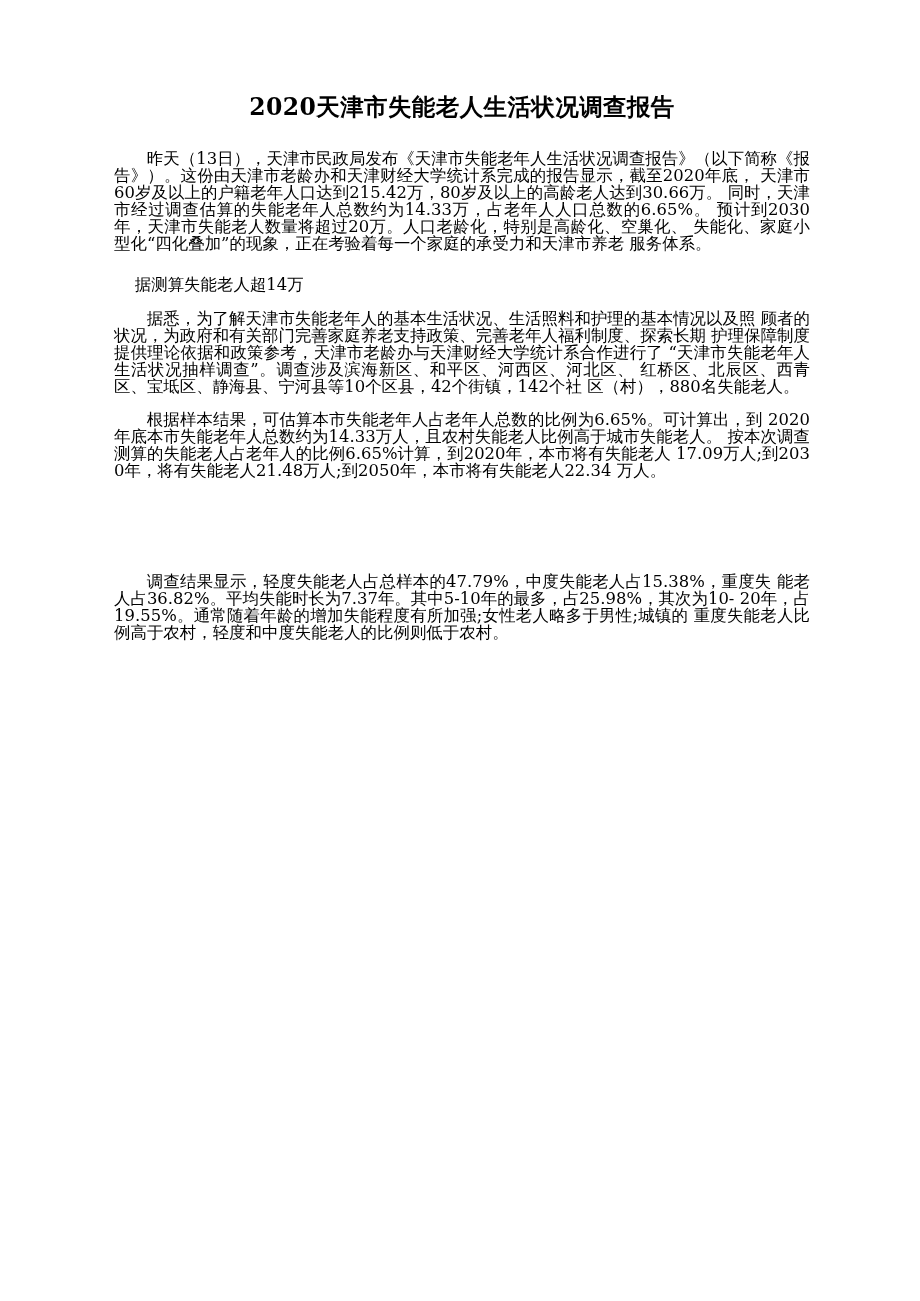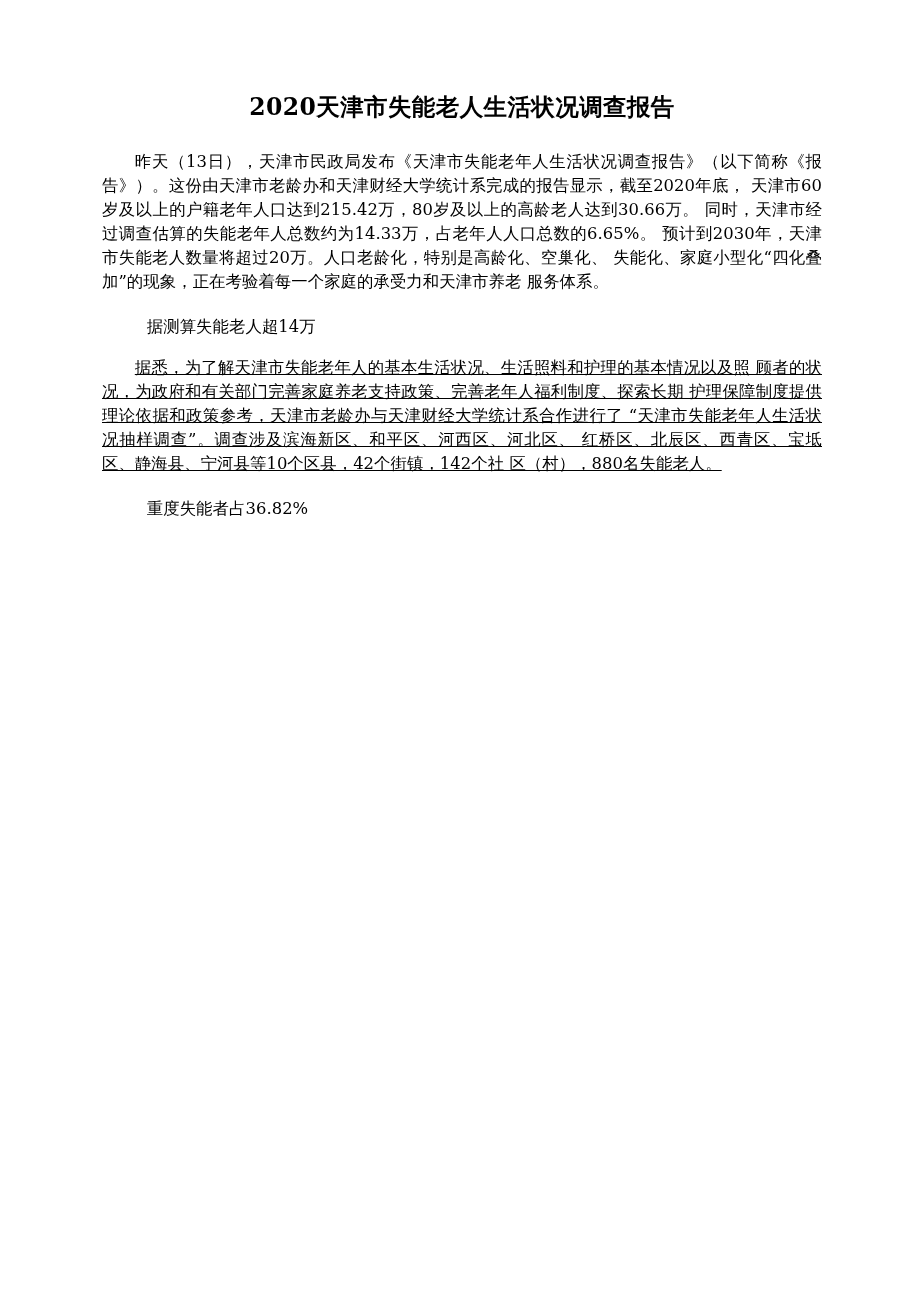--- a/index.html
+++ b/index.html
@@ -34,62 +34,62 @@
     font-weight: bold;
     text-align: center;
     letter-spacing: 0.4px;
     margin: 0;
     padding-top: 92px;
     line-height: 1.35;
     font-family: "DejaVu Serif", "Liberation Serif", serif;
   }
   .para {
     font-size: 16.4px;
-    line-height: 24px;
-    margin: 4px;
+    line-height: 17px;
+    margin: 16px;
     padding: 0;
     text-align: justify;
     text-justify: inter-ideograph;
     text-indent: 2em;
     letter-spacing: 0.05px;
     word-break: break-all;
   }
   .para.first-after-title {
     margin-top: 26px;
   }
   .para + .para {
     margin-top: 10px;
   }
   .subhead {
     font-size: 16.4px;
     line-height: 27.2px;
-    margin: 16px;
+    margin: 4px;
     padding: 0;
     text-indent: 2em;
     font-weight: normal;
     letter-spacing: 0.05px;
   }
   .subhead {
     margin-top: 19px;
   }
   .subhead + .para {
     margin-top: 12px;
-    text-decoration: underline;
   }
   .gap-block {
     height: 62px;
   }
 </style>
 </head>
 <body>
 
 <div class="page">
   <div class="content">
     <h1 class="doc-title">2020天津市失能老人生活状况调查报告</h1>
     <div id="body-blocks">
         <p class="para first-after-title">昨天（13日），天津市民政局发布《天津市失能老年人生活状况调查报告》（以下简称《报告》）。这份由天津市老龄办和天津财经大学统计系完成的报告显示，截至2020年底， 天津市60岁及以上的户籍老年人口达到215.42万，80岁及以上的高龄老人达到30.66万。 同时，天津市经过调查估算的失能老年人总数约为14.33万，占老年人人口总数的6.65%。 预计到2030年，天津市失能老人数量将超过20万。人口老龄化，特别是高龄化、空巢化、 失能化、家庭小型化“四化叠加”的现象，正在考验着每一个家庭的承受力和天津市养老 服务体系。</p>
         <p class="subhead">据测算失能老人超14万</p>
         <p class="para">据悉，为了解天津市失能老年人的基本生活状况、生活照料和护理的基本情况以及照 顾者的状况，为政府和有关部门完善家庭养老支持政策、完善老年人福利制度、探索长期 护理保障制度提供理论依据和政策参考，天津市老龄办与天津财经大学统计系合作进行了 “天津市失能老年人生活状况抽样调查”。调查涉及滨海新区、和平区、河西区、河北区、 红桥区、北辰区、西青区、宝坻区、静海县、宁河县等10个区县，42个街镇，142个社 区（村），880名失能老人。</p>
-        <p class="subhead">重度失能者占36.82%</p>
+        <p class="para">根据样本结果，可估算本市失能老年人占老年人总数的比例为6.65%。可计算出，到 2020年底本市失能老年人总数约为14.33万人，且农村失能老人比例高于城市失能老人。 按本次调查测算的失能老人占老年人的比例6.65%计算，到2020年，本市将有失能老人 17.09万人;到2030年，将有失能老人21.48万人;到2050年，本市将有失能老人22.34 万人。</p>
         <div class="gap-block"></div>
+        <p class="para">调查结果显示，轻度失能老人占总样本的47.79%，中度失能老人占15.38%，重度失 能老人占36.82%。平均失能时长为7.37年。其中5-10年的最多，占25.98%，其次为10- 20年，占19.55%。通常随着年龄的增加失能程度有所加强;女性老人略多于男性;城镇的 重度失能老人比例高于农村，轻度和中度失能老人的比例则低于农村。</p>
       </div>
   </div>
 </div>
 
 </body></html>

